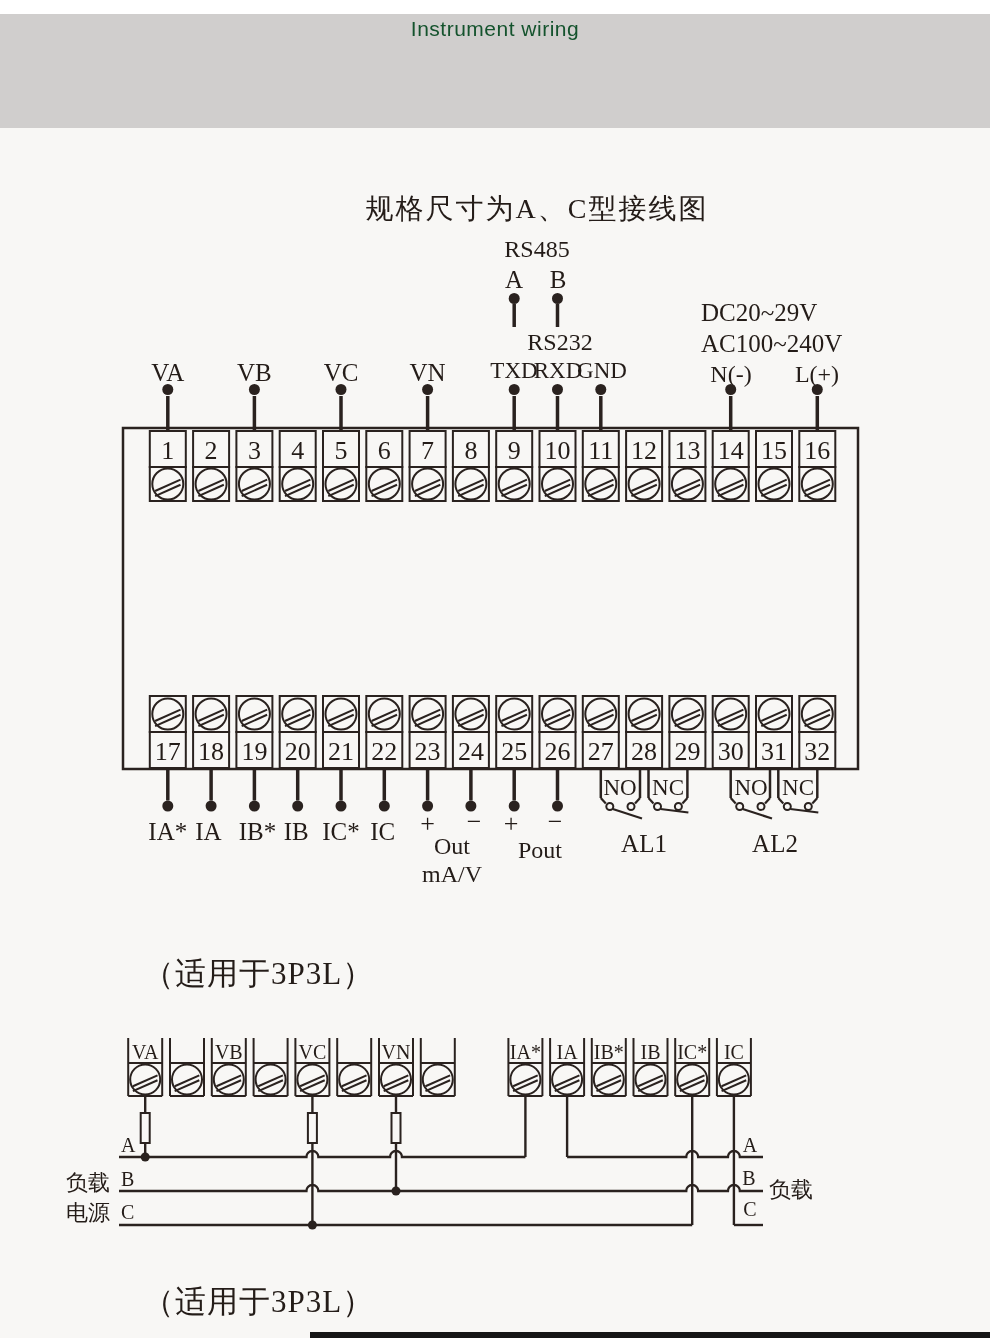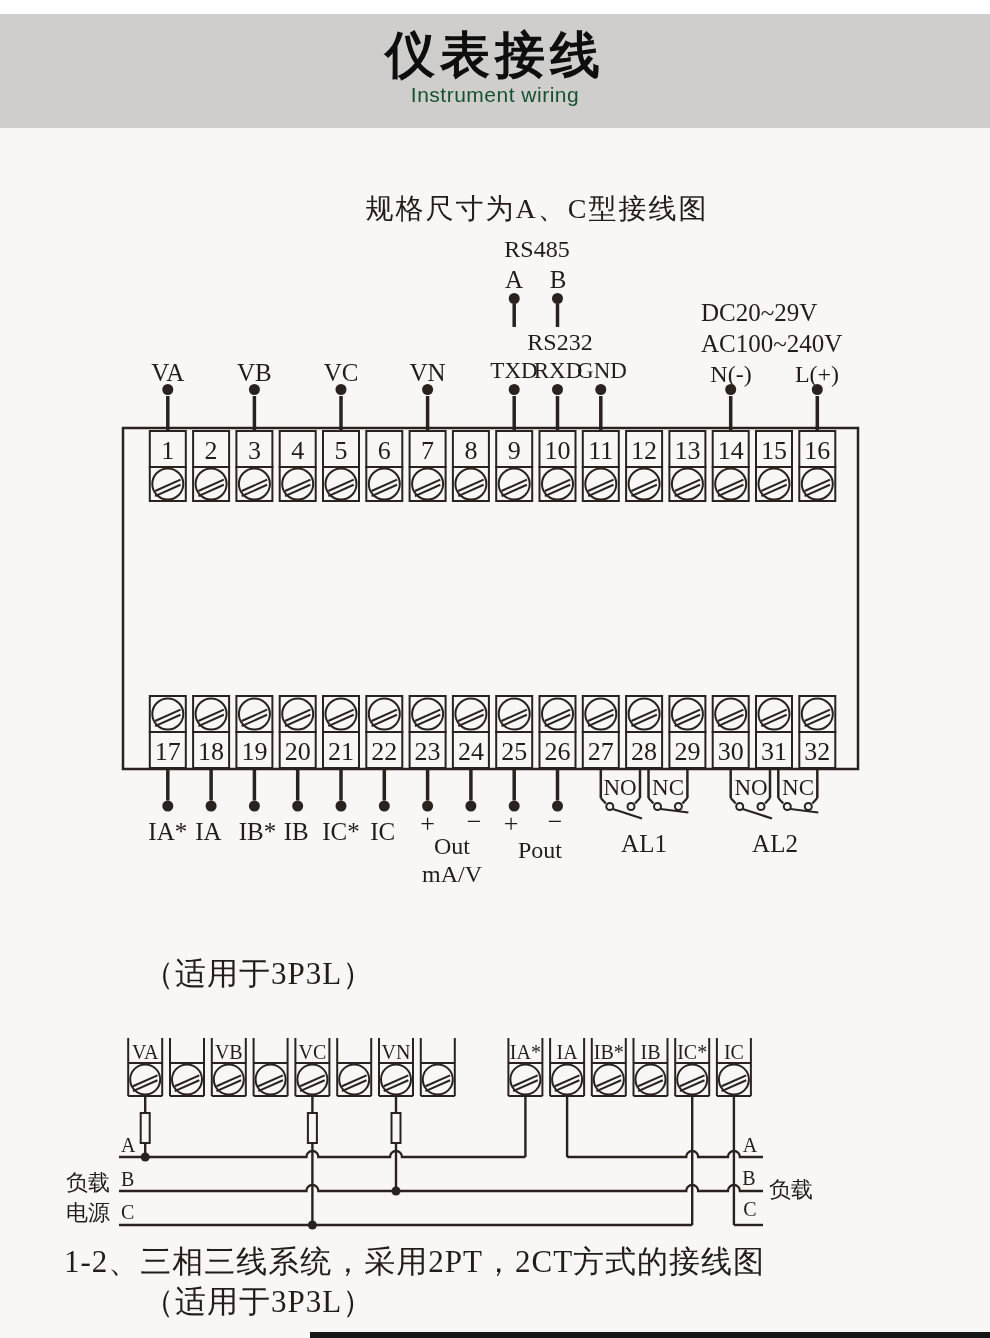--- a/index.html
+++ b/index.html
@@ -21,21 +21,20 @@
   .t20{font-size:20px;} .t22{font-size:22px;} .t23{font-size:23px;} .t24{font-size:24px;}
   .t25{font-size:25px;} .t26{font-size:26px;}
 </style>
 </head>
 <body>
 
 <div class="page">
   <div class="top-strip"></div>
 
   <div class="banner">
-    <div class="banner-title">仪表接线</div>
     <div class="banner-sub">Instrument wiring</div>
   </div>
 
   <div class="sec-title">规格尺寸为A、C型接线图</div>
 
   <svg id="diagram" class="diagram" viewBox="0 0 990 1338">
 
     <g>
       <text class="am t24" x="537" y="257">RS485</text>
       <text class="am t25" x="514" y="288">A</text>
@@ -571,17 +570,16 @@
         <rect x="140.7" y="1113" width="9" height="30" fill="#f8f7f5" stroke="#2a221f" stroke-width="2"></rect>
         <rect x="307.9" y="1113" width="9" height="30" fill="#f8f7f5" stroke="#2a221f" stroke-width="2"></rect>
         <rect x="391.5" y="1113" width="9" height="30" fill="#f8f7f5" stroke="#2a221f" stroke-width="2"></rect>
         <circle cx="145.2" cy="1157" r="4.5" fill="#2a221f"></circle>
         <circle cx="396" cy="1191" r="4.5" fill="#2a221f"></circle>
         <circle cx="312.4" cy="1225" r="4.5" fill="#2a221f"></circle>
       </g>
   </svg>
 
   <div class="h-line" style="left:143px;top:953px">（适用于3P3L）</div>
-  <div class="h-line" style="left:64px;top:1241px">1-2、三相三线系统，采用2PT，2CT方式的接线图</div>
   <div class="h-line" style="left:143px;top:1281px">（适用于3P3L）</div>
 
   <div class="bottom-bar"></div>
 </div>
 
 </body></html>

